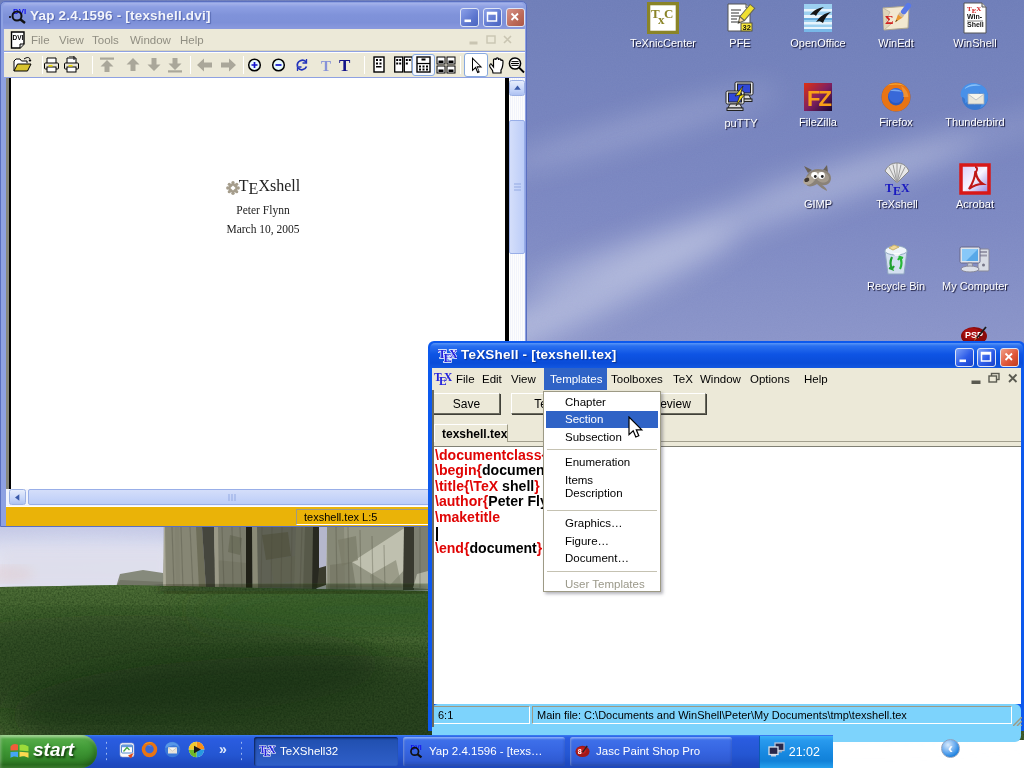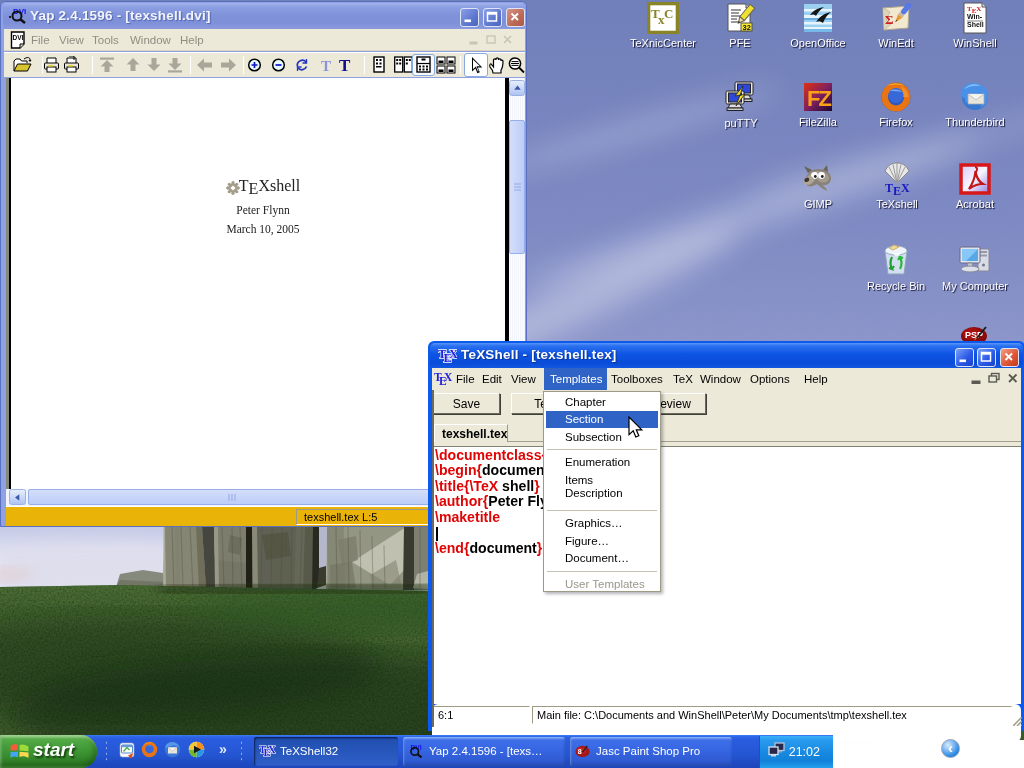--- a/index.html
+++ b/index.html
@@ -32,21 +32,21 @@
 #tx .ttext{position:absolute;left:31px;top:4px;color:#fff;font-size:13.5px;font-weight:bold;letter-spacing:.2px;text-shadow:1px 1px 1px #0a3390;}
 #tx .mbar{position:absolute;left:4px;top:27px;width:589px;height:22px;background:#ece9d8;}
 #tx .mi{position:absolute;top:5px;font-size:11.5px;color:#000;}
 #tx .toolb{position:absolute;left:4px;top:49px;width:589px;height:30px;background:#ece9d8;}
 .btn3d{position:absolute;top:3px;height:21px;background:#ece9d8;border:1px solid;border-color:#fff #6a6a5e #6a6a5e #fff;box-shadow:1px 1px 0 #404038;font-size:12px;text-align:center;padding-top:3px;color:#000;}
 #tx .tabbar{position:absolute;left:4px;top:79px;width:589px;height:26px;background:#ece9d8;}
 #tx .tab{position:absolute;left:2px;top:4px;width:74px;height:17.5px;background:#ece9d8;border:1px solid #9d9a85;border-bottom:none;border-top-color:#fff;border-left-color:#fff;font-size:12px;font-weight:bold;padding:2px 0 0 7px;z-index:2;}
 #tx .edit{position:absolute;left:4px;top:105px;width:589px;height:258px;background:#fff;border-top:1px solid #808074;font-family:"Liberation Sans",sans-serif;font-weight:bold;font-size:14.1px;}
 #tx .edit .ln{position:absolute;left:3px;white-space:pre;}
 .red{color:#e00505;}
-#tx .status{position:absolute;left:4px;top:363px;width:589px;height:38px;background:#ffffff;border-radius:6px;}
+#tx .status{position:absolute;left:4px;top:363px;width:589px;height:38px;background:#7dd3fc;border-radius:6px;}
 #tx .sp{position:absolute;top:2px;height:18px;border:1px solid #9d9a85;border-bottom-color:#fff;border-right-color:#fff;font-size:11px;color:#000;padding:2px 0 0 4px;}
 
 #popup{position:absolute;left:543px;top:391px;width:118px;height:201px;background:#fff;border:1px solid #9d9a85;box-shadow:2px 2px 3px rgba(40,40,60,.35);z-index:20;font-size:11.5px;}
 #popup .it{position:absolute;left:2px;right:2px;height:17.5px;padding:2.5px 0 0 19px;color:#000;}
 #popup .sep{position:absolute;left:3px;right:3px;height:1px;background:#c5c2b2;}
 
 #bar{position:absolute;left:0;top:735px;width:833px;height:33px;background:linear-gradient(180deg,#3c81f3 0%,#2e65e8 5%,#2a5ce0 12%,#2456d2 60%,#1e49c0 88%,#1d47bb 100%);z-index:30;}
 #bar .qsep{position:absolute;top:5px;width:5px;height:23px;background:radial-gradient(circle 1.3px at 2.5px 3px,#9db7f2 55%,transparent 60%) 0 0/5px 5.5px repeat-y;}
 .tbtn{position:absolute;top:2px;height:29px;border-radius:2.5px;color:#fff;font-size:11.5px;}
 .tbtn .ic{position:absolute;left:5px;top:6px;}

